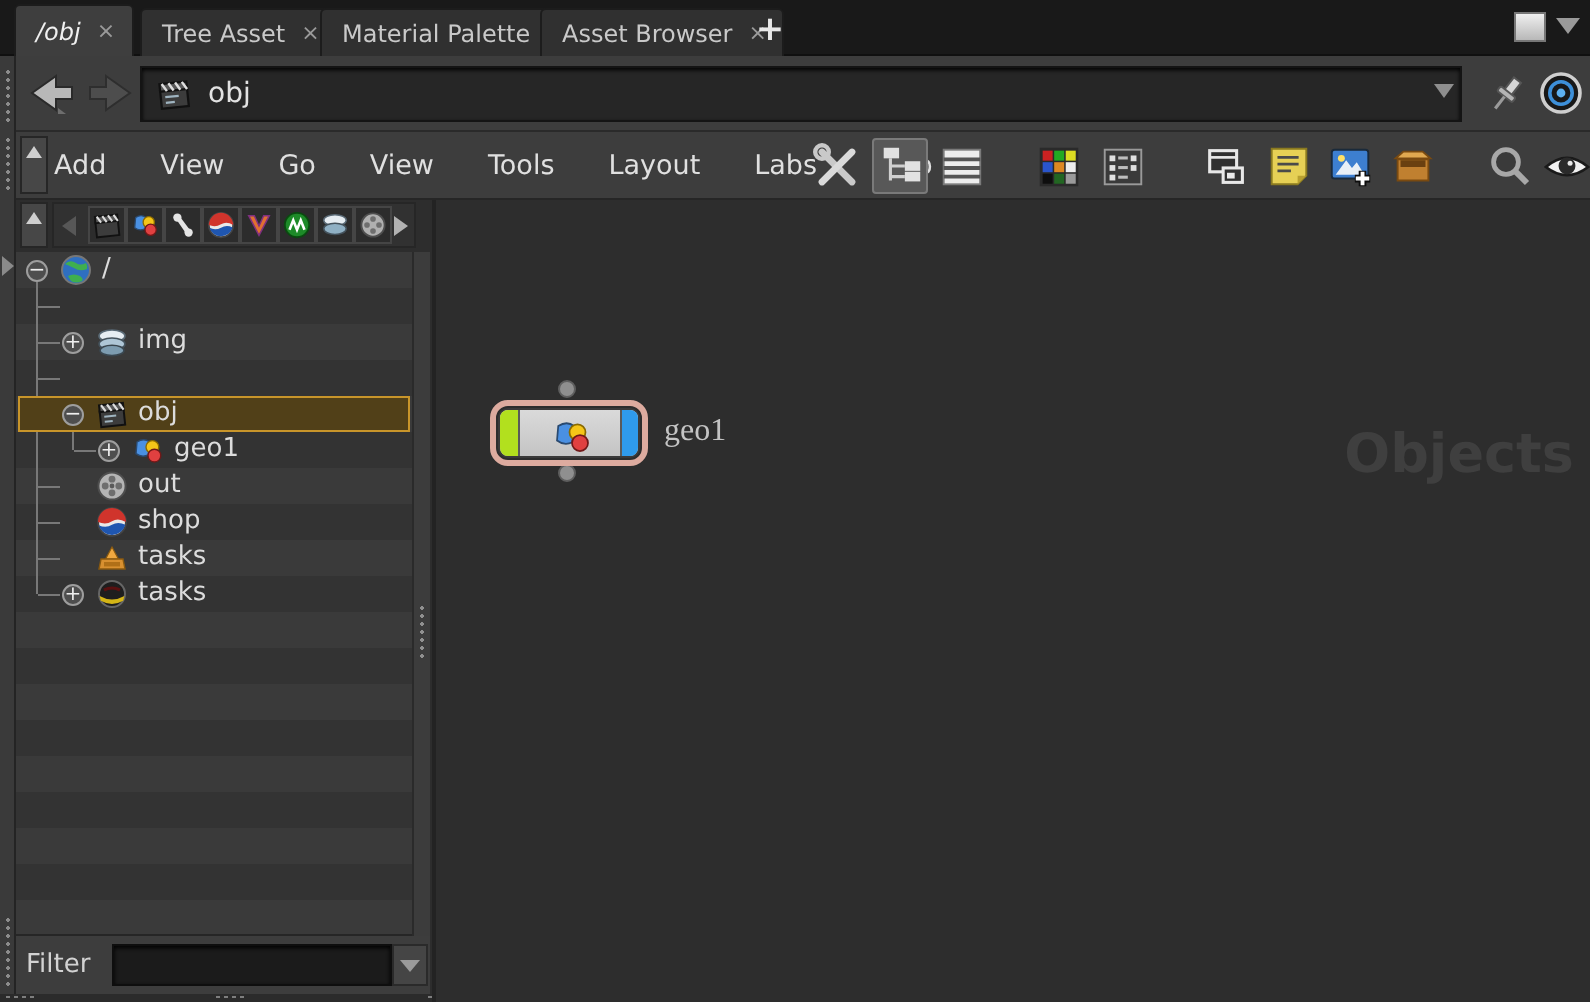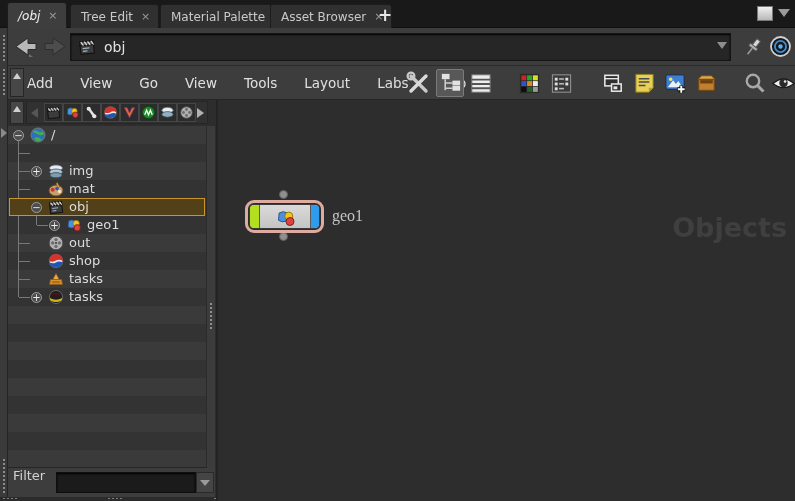--- a/index.html
+++ b/index.html
@@ -68,21 +68,21 @@
   .sel { position:absolute; left:1px; width:196px; height:18px; background:#514018; border:1px solid #c8952a; }
   .guide { position:absolute; background:#787878; }
   .expander { position:absolute; width:11px; height:11px; border-radius:50%; background:#4e4e4e;
               border:1px solid #9e9e9e; color:#efefef; font-size:10px; line-height:9px; text-align:center; }
   .nicon { position:absolute; width:16px; height:16px; }
 
   #scrollbar { left:206px; top:126px; width:9px; height:342px; background:#3c3c3c; border-left:1px solid #2a2a2a; }
   #scrollgrip { position:absolute; left:2px; top:176px; width:4px; height:28px;
                 background-image:radial-gradient(#909090 0.9px, transparent 1px); background-size:4px 4px; }
 
-  #filterbar { left:8px; top:468px; width:207px; height:29px; background:#3d3d3d; display:flex; }
+  #filterbar { left:8px; top:468px; width:207px; height:29px; background:#3d3d3d; display:flex; align-items:center; }
   #filterbar .flabel { margin-left:5px; font-size:13px; color:#d2d2d2; }
   #filterinput { position:absolute; left:48px; top:4px; width:140px; height:21px; background:#1b1b1b;
                  border:1px solid #0e0e0e; box-shadow:inset 0 1px 2px #000; }
   #filterdrop { position:absolute; left:188px; top:4px; width:18px; height:21px; background:#454545;
                 border:1px solid #2a2a2a; display:flex; align-items:center; justify-content:center; }
   #filterdrop .tri { width:0; height:0; border-left:5px solid transparent; border-right:5px solid transparent;
                      border-top:6px solid #9a9a9a; }
 
   
   #neteditor { left:216px; top:100px; width:579px; height:401px; background:#2d2d2d; border-left:2px solid #232323; }
@@ -101,21 +101,21 @@
 <body>
 
 <div id="win">
 
   <div class="abs" id="tabbar">
     <div class="tab active" style="left:7px;">
       <span>/obj</span>
       <span class="x">×</span>
     </div>
     <div class="tab" style="left:70px;">
-      <span>Tree Edit</span>
+      <span>Tree Asset</span>
       <span class="x">×</span>
     </div>
     <div class="tab" style="left:160px;">
       <span>Material Palette</span>
       <span class="x">×</span>
     </div>
     <div class="tab" style="left:270px;">
       <span>Asset Browser</span>
       <span class="x">×</span>
     </div>
@@ -374,30 +374,20 @@
     <div class="trow" style="top:36px;">
       <div class="expander" style="left:23px;top:3.5px;">+</div>
       <svg class="nicon" style="left:40px;top:1px;" viewBox="0 0 16 16">
         <ellipse cx="8" cy="5" rx="6.5" ry="3" fill="#e6edf2" stroke="#5a6a76" stroke-width="0.8"></ellipse>
         <ellipse cx="8" cy="9" rx="6.5" ry="3" fill="#aec6d6" stroke="#44525c" stroke-width="0.8"></ellipse>
         <ellipse cx="8" cy="12.2" rx="6" ry="2.6" fill="#7d9cb0" stroke="#3a4750" stroke-width="0.8"></ellipse>
       </svg>
       <span class="lbl" style="left:61px;">img</span>
     </div>
 
-    <div class="trow" style="top:54px;">
-      <svg class="nicon" style="left:40px;top:1px;" viewBox="0 0 16 16">
-        <ellipse cx="8" cy="9.5" rx="7" ry="5.5" fill="#caa06a" stroke="#6a4a20"></ellipse>
-        <circle cx="4.7" cy="8.7" r="2" fill="#d03030"></circle>
-        <circle cx="9" cy="7.6" r="1.8" fill="#2a58c0"></circle>
-        <circle cx="11.5" cy="10.5" r="1.7" fill="#eee8d8"></circle>
-        <path d="M9.5 1.5 L11.5 6 L10 6.8 L8 2.4 Z" fill="#e0b030" stroke="#6a4a20" stroke-width="0.5"></path>
-      </svg>
-      <span class="lbl" style="left:61px;">mat</span>
-    </div>
 
     <div class="trow" style="top:72px;">
       <div class="expander" style="left:23px;top:3.5px;">−</div>
       <svg class="nicon" style="left:40px;top:1px;" viewBox="0 0 16 16">
         <g transform="rotate(-6 8 8)">
             <rect x="2" y="6" width="12" height="8" fill="#3c3c3c" stroke="#111"></rect>
         <rect x="2" y="3" width="12" height="3.4" fill="#585858" stroke="#111"></rect>
         <path d="M3 3 l2 3.4 M6 3 l2 3.4 M9 3 l2 3.4 M12 3 l2 3.4" stroke="#ddd" stroke-width="1.1"></path>
         <path d="M4 9 h6 M4 11.5 h4" stroke="#9fb4c0" stroke-width="1"></path>
           </g>

